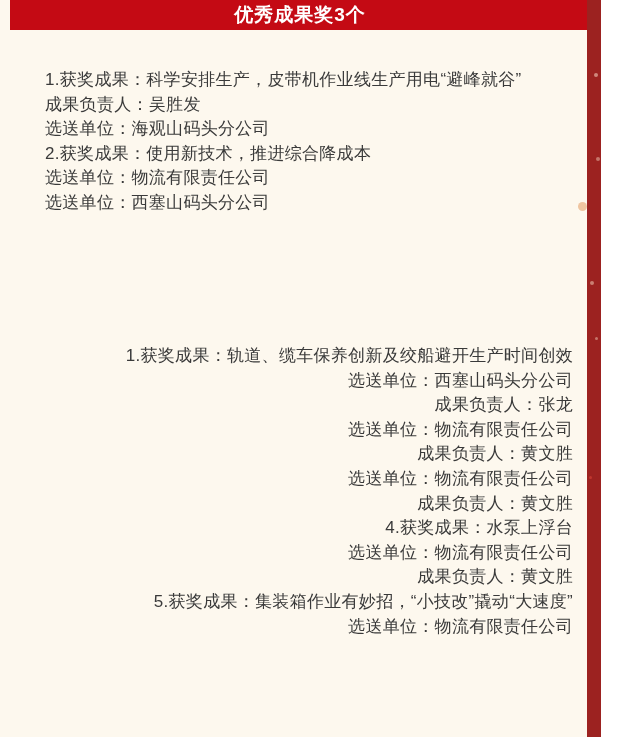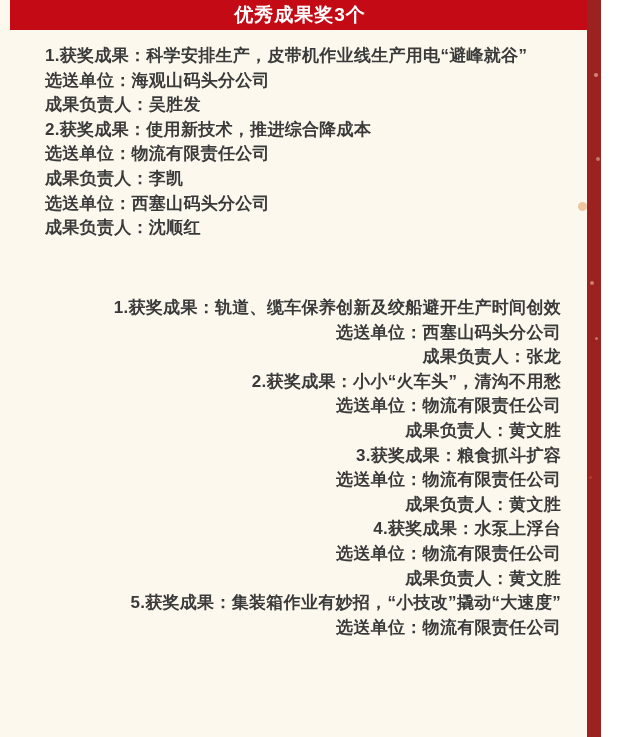--- a/index.html
+++ b/index.html
@@ -48,26 +48,27 @@
     justify-content: center;
     font-weight: bold;
     font-size: 19px;
     letter-spacing: 1px;
   }
   .banner-1 { height: 30px; }
   .banner-2 { height: 32px; }
 
   .content {
     color: var(--text, #3a3a3a);
-    font-weight: bold;
+    font-weight: normal;
     font-size: 17px;
     line-height: 24.6px;
     letter-spacing: 0.3px;
-    padding: 0 40px 0 45px;
+    padding: 0 28px 0 45px;
     box-sizing: border-box;
+    margin-top: 24px;
   }
   .content-1 {
     padding-top: 14px;
     height: 250px; 
   }
   .content-2 {
     padding-top: 16px;
     text-align: right;
   }
   .line { white-space: nowrap; }
@@ -85,39 +86,35 @@
     <span class="dot speck4"></span>
     <span class="dot speck5"></span>
   </div>
 
   <section>
     <div class="banner banner-1">
       <span>优秀成果奖3个</span>
     </div>
     <div class="content content-1">
       <div class="line">1.获奖成果：科学安排生产，皮带机作业线生产用电“避峰就谷”</div>
+      <div class="line">成果负责人：吴胜发</div>
       <div class="line">选送单位：海观山码头分公司</div>
-      <div class="line">成果负责人：吴胜发</div>
       <div class="line">2.获奖成果：使用新技术，推进综合降成本</div>
       <div class="line">选送单位：物流有限责任公司</div>
-      <div class="line">成果负责人：李凯</div>
       <div class="line">选送单位：西塞山码头分公司</div>
-      <div class="line">成果负责人：沈顺红</div>
     </div>
   </section>
 
   <section>
     <div class="content content-2">
       <div class="line">1.获奖成果：轨道、缆车保养创新及绞船避开生产时间创效</div>
       <div class="line">选送单位：西塞山码头分公司</div>
       <div class="line">成果负责人：张龙</div>
-      <div class="line">2.获奖成果：小小“火车头”，清沟不用愁</div>
       <div class="line">选送单位：物流有限责任公司</div>
       <div class="line">成果负责人：黄文胜</div>
-      <div class="line">3.获奖成果：粮食抓斗扩容</div>
       <div class="line">选送单位：物流有限责任公司</div>
       <div class="line">成果负责人：黄文胜</div>
       <div class="line">4.获奖成果：水泵上浮台</div>
       <div class="line">选送单位：物流有限责任公司</div>
       <div class="line">成果负责人：黄文胜</div>
       <div class="line">5.获奖成果：集装箱作业有妙招，“小技改”撬动“大速度”</div>
       <div class="line">选送单位：物流有限责任公司</div>
     </div>
   </section>
 

